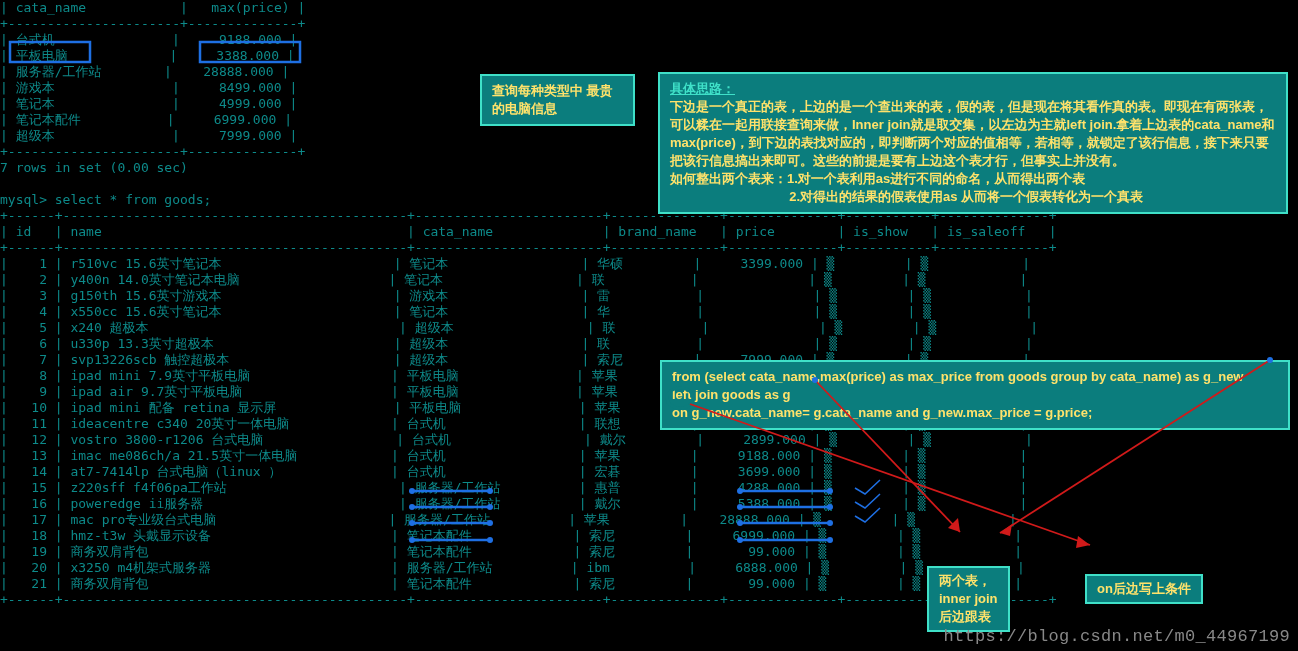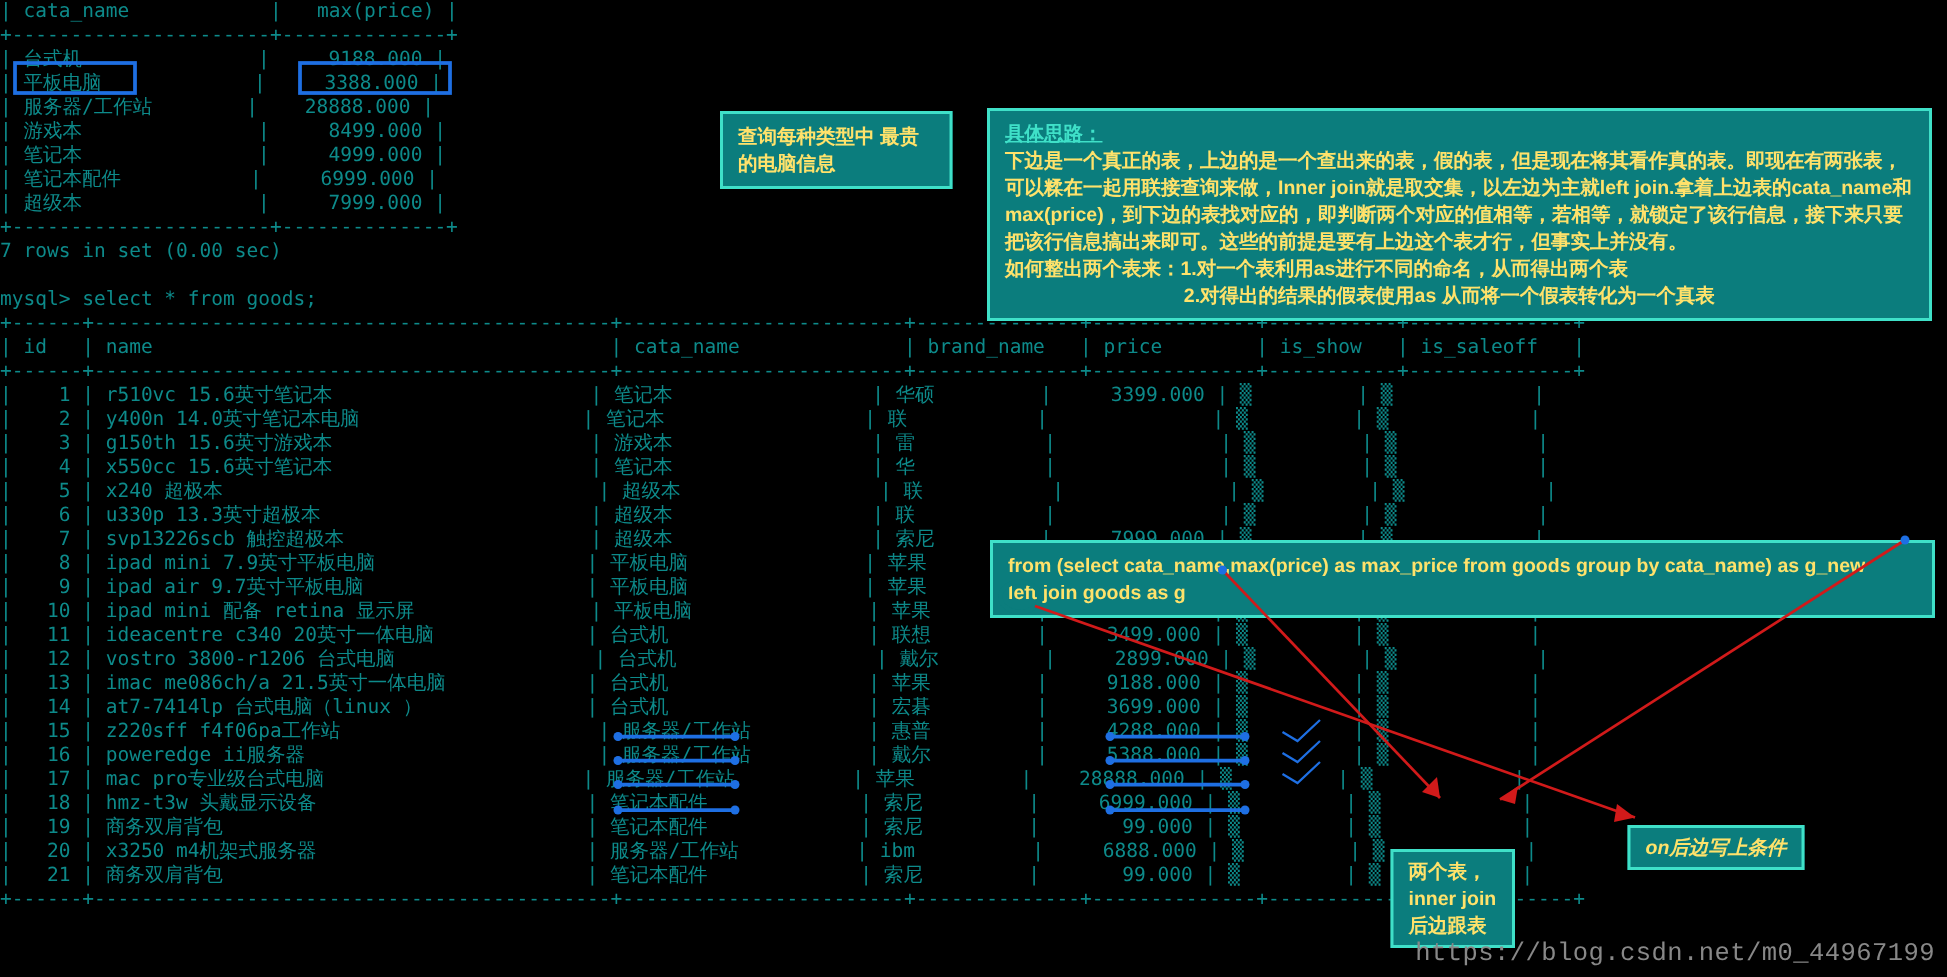--- a/index.html
+++ b/index.html
@@ -99,29 +99,30 @@
 <div class="callout" style="left:658px; top:40px; width:630px;">
   <div class="green">具体思路：</div>
   <div class="yellow" style="white-space:pre-wrap;">下边是一个真正的表，上边的是一个查出来的表，假的表，但是现在将其看作真的表。即现在有两张表，可以糅在一起用联接查询来做，Inner join就是取交集，以左边为主就left join.拿着上边表的cata_name和 max(price)，到下边的表找对应的，即判断两个对应的值相等，若相等，就锁定了该行信息，接下来只要把该行信息搞出来即可。这些的前提是要有上边这个表才行，但事实上并没有。
 如何整出两个表来：1.对一个表利用as进行不同的命名，从而得出两个表
                                  2.对得出的结果的假表使用as 从而将一个假表转化为一个真表</div>
 </div>
 
 <div class="callout" style="left:660px; top:328px; width:630px;">
   <div>from (select cata_name,max(price) as max_price from goods group by cata_name) as g_new</div>
   <div>left join goods as g</div>
+  <div>on g_new.cata_name=  g.cata_name and g_new.max_price = g.price;</div>
 </div>
 
 <div class="callout small" style="left:927px; top:534px;">
   <span style="white-space:pre;">两个表，
 inner join
 后边跟表</span>
 </div>
 
-<div class="callout small" style="left:1085px; top:518px;font-style:italic;">
+<div class="callout small" style="left:1085px; top:542px;">
   <span>on后边写上条件</span>
 </div>
 
 <span class="watermark">https://blog.csdn.net/m0_44967199</span>
 
 <svg id="svg-overlay" width="1298" height="651">
 
   <rect class="box-blue" x="10" y="42" width="80" height="20"></rect>
   <rect class="box-blue" x="200" y="42" width="100" height="20"></rect>
 

